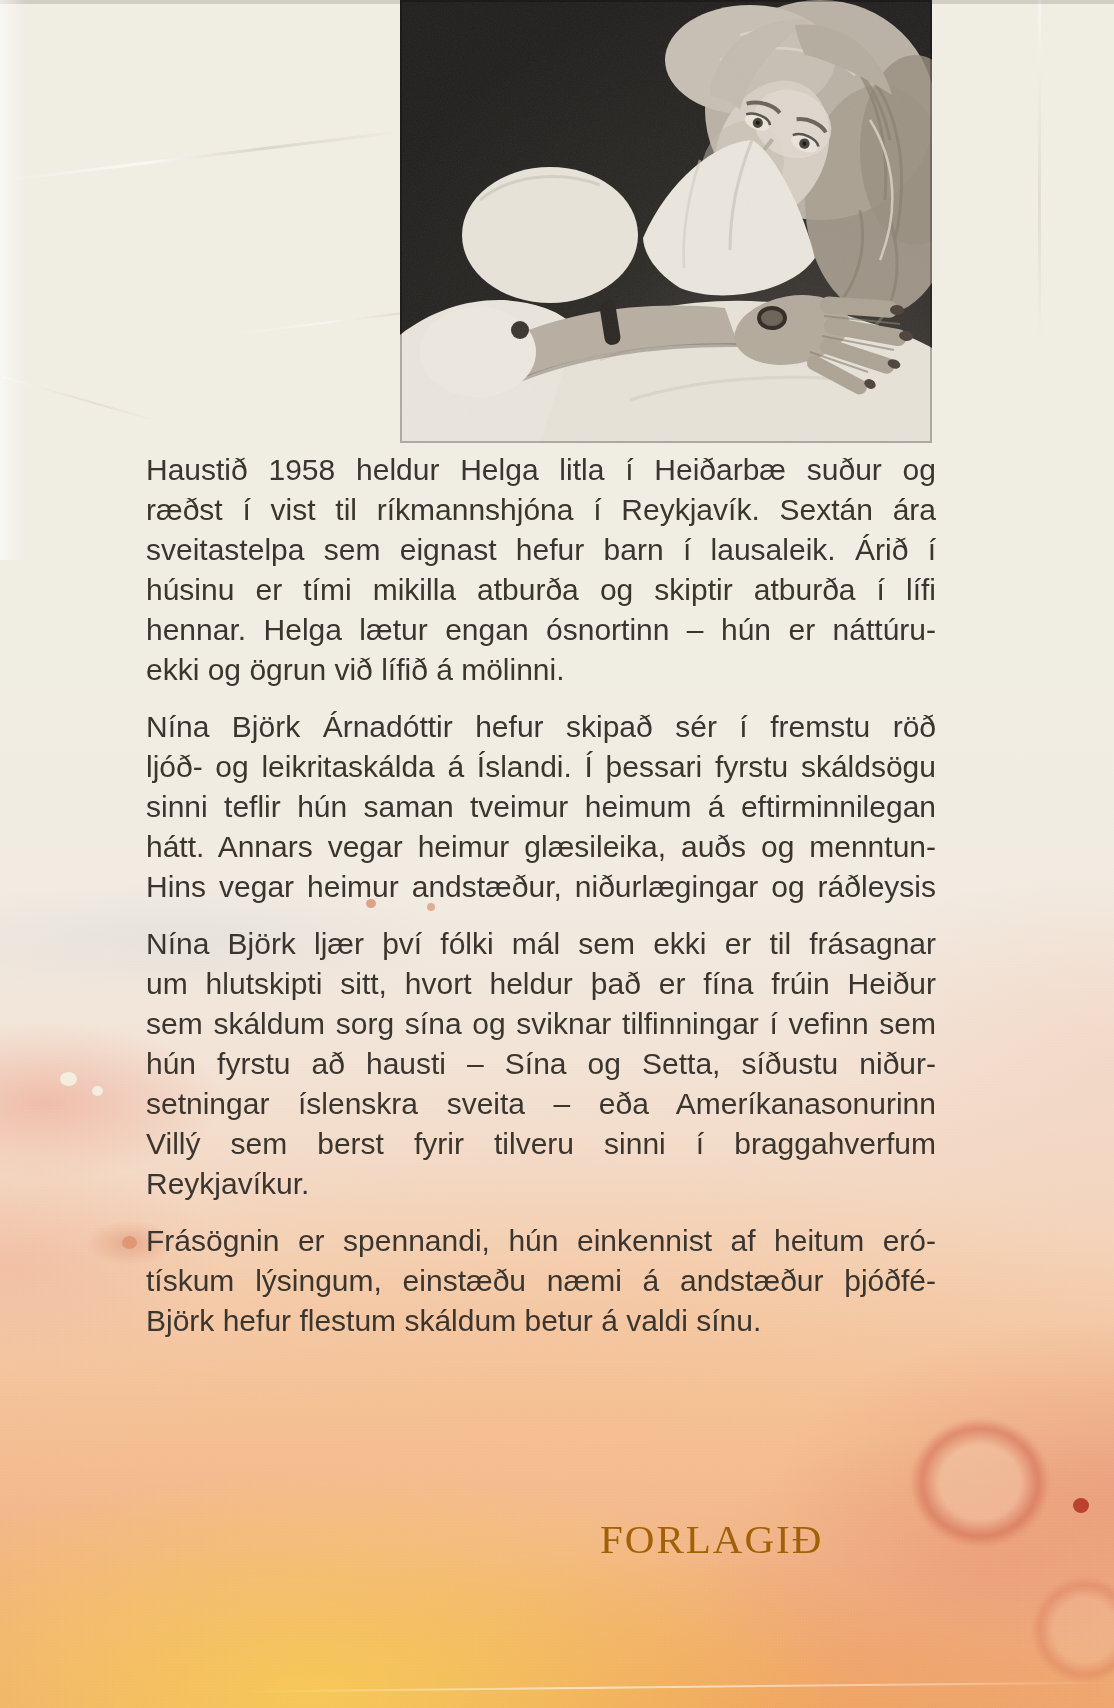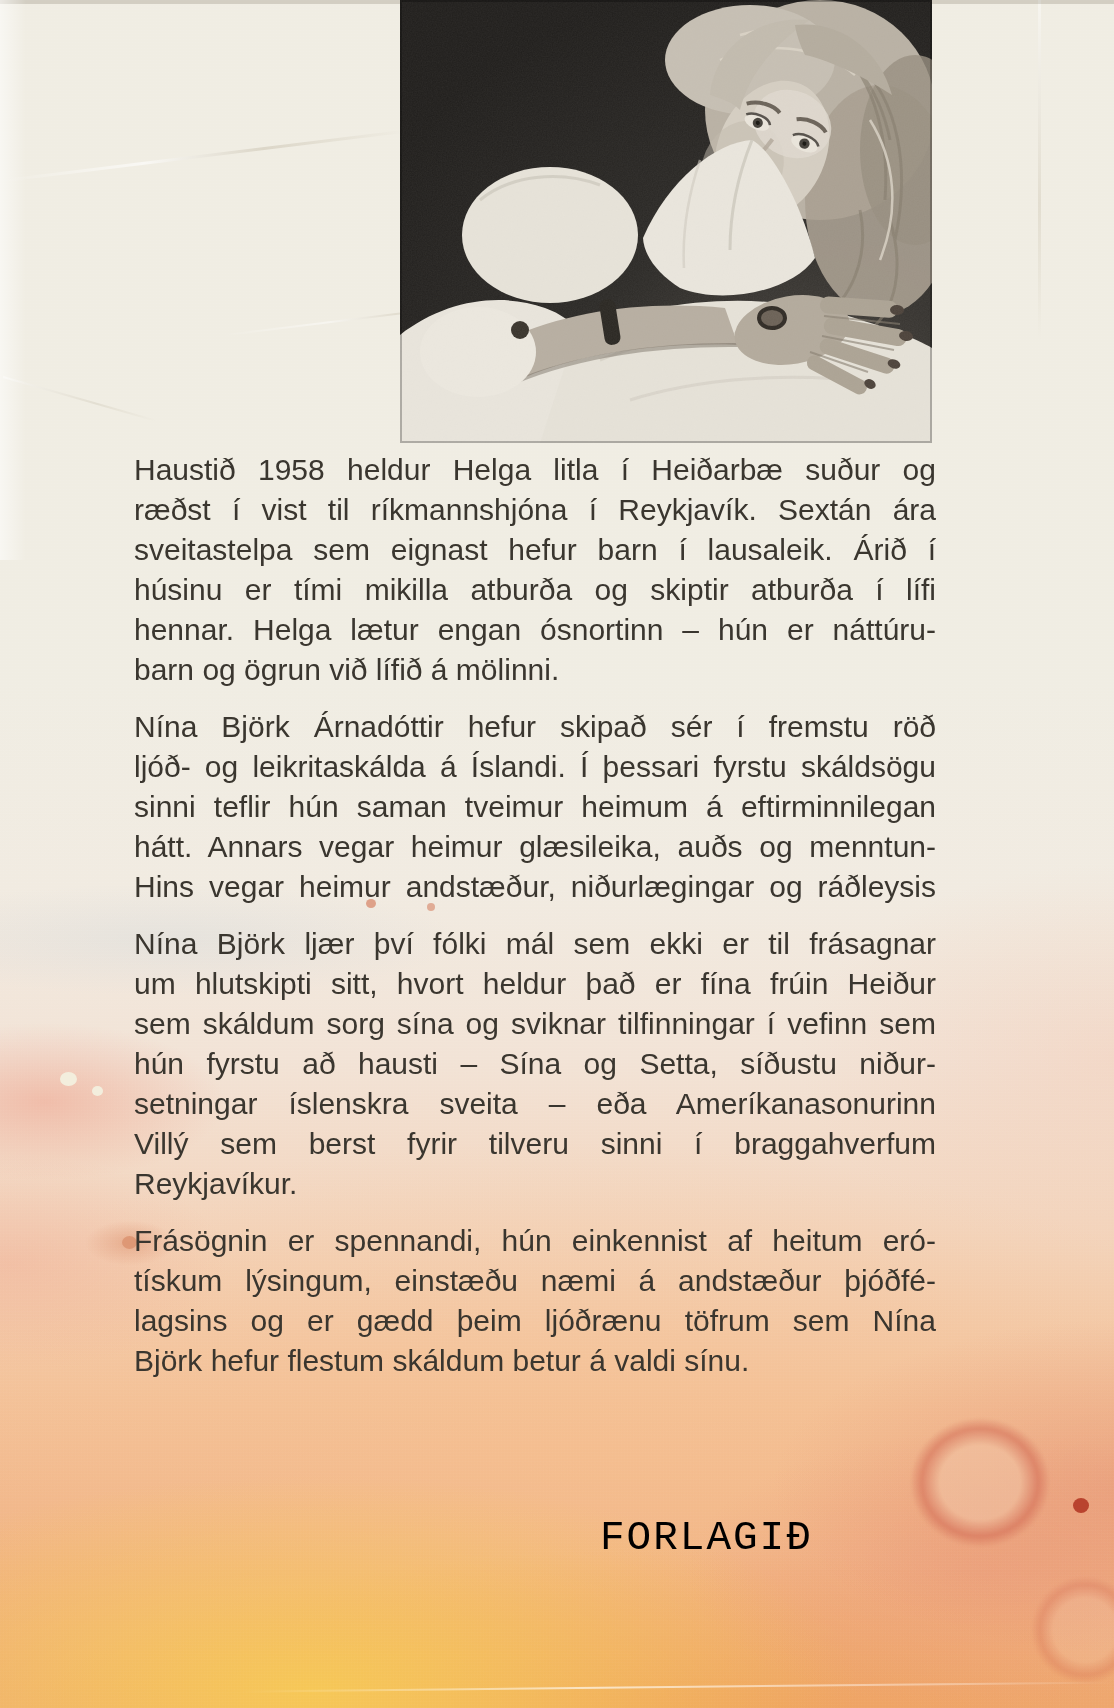--- a/index.html
+++ b/index.html
@@ -49,27 +49,27 @@
     linear-gradient(90deg,transparent,rgba(255,255,255,.8) 40%,rgba(255,255,255,.45) 80%,transparent);}
   .edge-top{left:0;top:0;width:100%;height:4px;background:rgba(95,85,65,.20);}
   .edge-left{left:0;top:0;width:26px;height:560px;background:linear-gradient(90deg,rgba(255,255,255,.55),transparent);}
 
   
   .photo{position:absolute;left:400px;top:0;width:532px;height:443px;z-index:2;}
 
   
   .blurb{position:absolute;left:130px;top:450px;width:806px;z-index:3;color:#3a362f;
     font-size:30px;line-height:40px;}
-  .para{margin:0 0 17px 4px;}
+  .para{margin:0 0 17px 16px;}
   .para:last-child{margin-bottom:0;}
   .line{height:40px;text-align:justify;text-align-last:justify;white-space:normal;}
   .line.last{text-align-last:left;}
 
-  .logo{position:absolute;left:600px;top:1515px;z-index:3;color:#000000;
-    font-family:Liberation Mono, monospace;font-size:41px;letter-spacing:2px;font-weight:normal;}
+  .logo{position:absolute;left:600px;top:1515px;z-index:3;color:#a16207;
+    font-family:Liberation Serif, serif;font-size:41px;letter-spacing:2px;font-weight:normal;}
 </style>
 </head>
 <body>
 
 <div class="page">
   <div class="bg"></div>
   <div class="texture"></div>
 
   <div class="splotch ring1"></div>
   <div class="splotch ring2"></div>
@@ -196,40 +196,39 @@
     </svg>
   </div>
 
   <div class="blurb" id="blurb">
       <div class="para">
         <div class="line">Haustið 1958 heldur Helga litla í Heiðarbæ suður og</div>
         <div class="line">ræðst í vist til ríkmannshjóna í Reykjavík. Sextán ára</div>
         <div class="line">sveitastelpa sem eignast hefur barn í lausaleik. Árið í</div>
         <div class="line">húsinu er tími mikilla atburða og skiptir atburða í lífi</div>
         <div class="line">hennar. Helga lætur engan ósnortinn – hún er náttúru-</div>
-        <div class="line last">barn og ögrun við lífið á mölinni.</div>
+        <div class="line last">ekki og ögrun við lífið á mölinni.</div>
       </div>
       <div class="para">
         <div class="line">Nína Björk Árnadóttir hefur skipað sér í fremstu röð</div>
         <div class="line">ljóð- og leikritaskálda á Íslandi. Í þessari fyrstu skáldsögu</div>
         <div class="line">sinni teflir hún saman tveimur heimum á eftirminnilegan</div>
         <div class="line">hátt. Annars vegar heimur glæsileika, auðs og menntun-</div>
         <div class="line">Hins vegar heimur andstæður, niðurlægingar og ráðleysis</div>
       </div>
       <div class="para">
         <div class="line">Nína Björk ljær því fólki mál sem ekki er til frásagnar</div>
         <div class="line">um hlutskipti sitt, hvort heldur það er fína frúin Heiður</div>
         <div class="line">sem skáldum sorg sína og sviknar tilfinningar í vefinn sem</div>
         <div class="line">hún fyrstu að hausti – Sína og Setta, síðustu niður-</div>
         <div class="line">setningar íslenskra sveita – eða Ameríkanasonurinn</div>
         <div class="line">Villý sem berst fyrir tilveru sinni í braggahverfum</div>
         <div class="line last">Reykjavíkur.</div>
       </div>
       <div class="para">
         <div class="line">Frásögnin er spennandi, hún einkennist af heitum eró-</div>
         <div class="line">tískum lýsingum, einstæðu næmi á andstæður þjóðfé-</div>
-        <div class="line">lagsins og er gædd þeim ljóðrænu töfrum sem Nína</div>
         <div class="line last">Björk hefur flestum skáldum betur á valdi sínu.</div>
       </div>
     </div>
 
   <div class="logo">FORLAGIÐ</div>
 </div>
 
 </body></html>

